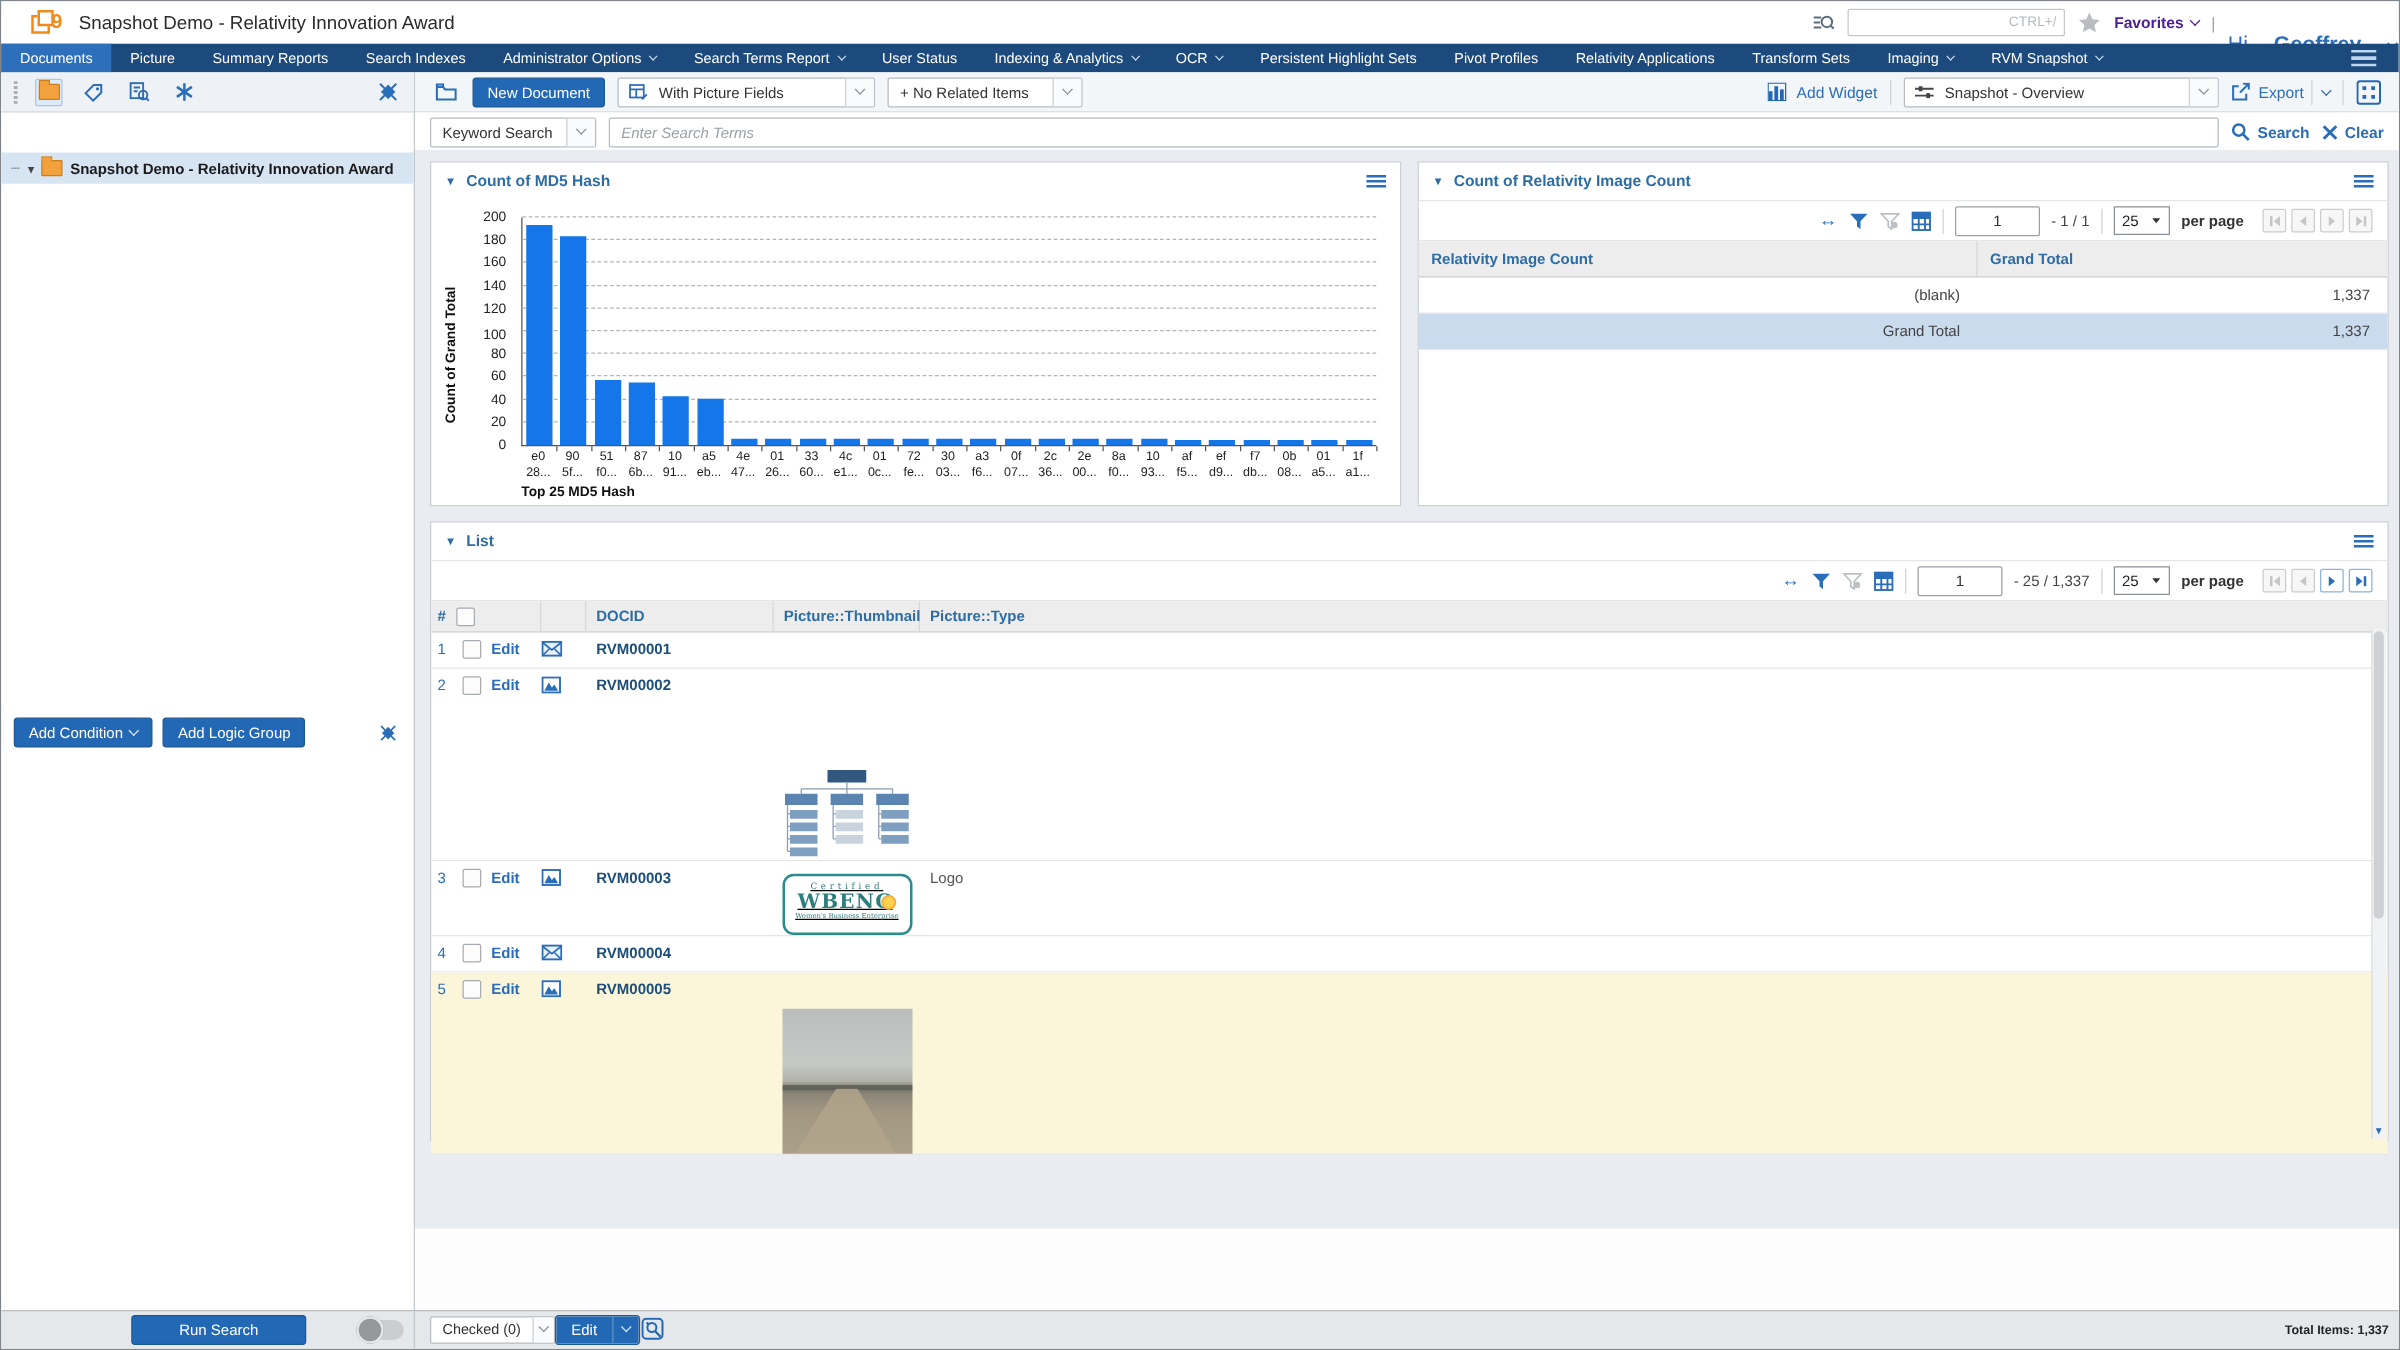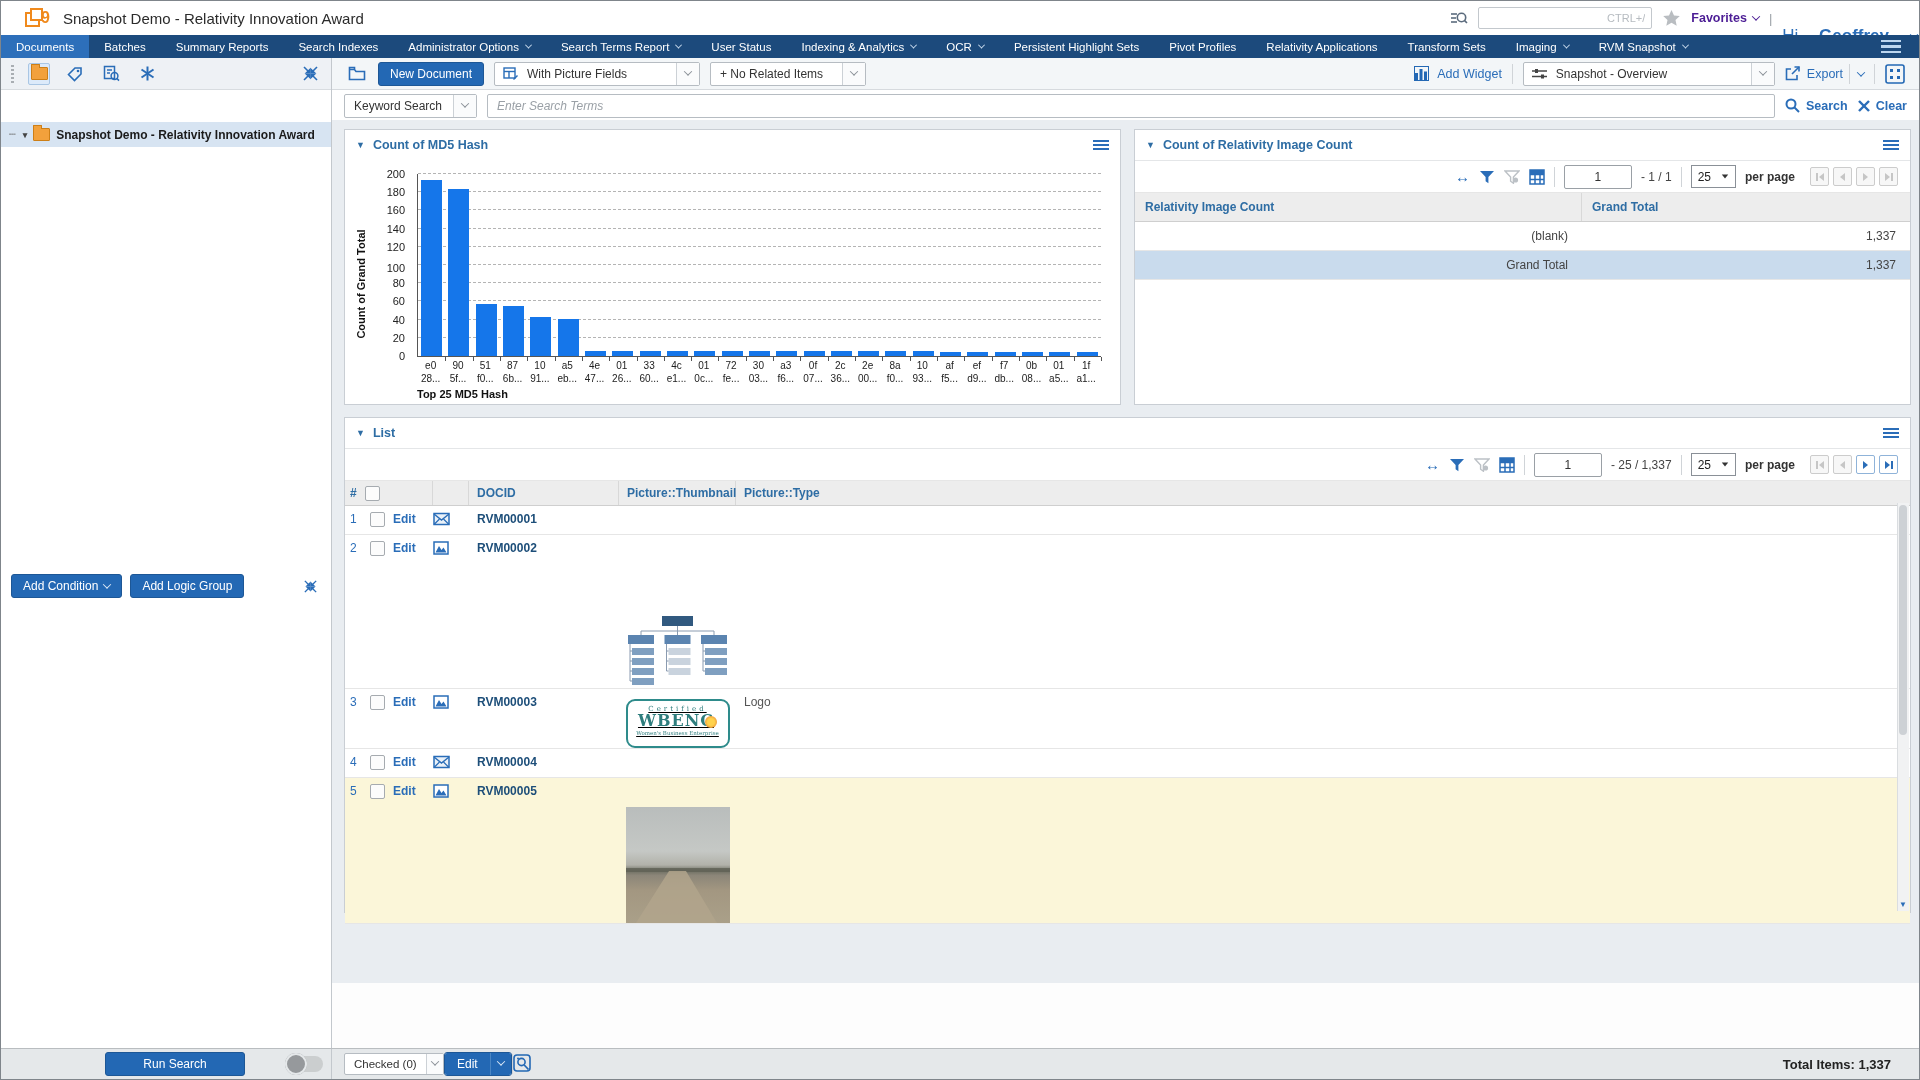--- a/index.html
+++ b/index.html
@@ -126,21 +126,21 @@
   
   .footer{position:absolute;left:0;bottom:0;width:100%;height:30px;background:#e5e8ea;border-top:1px solid #b9bdc0;display:flex;align-items:center;}
   .footer .lsec{width:331px;display:flex;align-items:center;border-right:1px solid #c3c8cd;height:100%;box-sizing:border-box;}
   .runsearch{margin-left:104px;width:116px;justify-content:center;}
   .toggle{position:relative;width:36px;height:16px;background:#cbcecf;border-radius:8px;margin-left:42px;}
   .toggle .knob{position:absolute;left:-2px;top:-3px;width:22px;height:22px;background:#96999c;border-radius:50%;box-shadow:0 0 0 2px #e5e8ea inset;}
   .footer .msec{display:flex;align-items:center;gap:0;padding-left:12px;flex:1;}
   .splitbtn{display:inline-flex;height:22px;border-radius:3px;overflow:hidden;border:1px solid #1d5796;}
   .splitbtn .m{background:#2368b4;color:#fff;font-size:12px;display:flex;align-items:center;padding:0 12px;}
   .splitbtn .c{background:#2368b4;color:#dce9f6;border-left:1px solid #4a86c4;width:20px;display:flex;align-items:center;justify-content:center;}
-  .total{margin-left:auto;padding-right:28px;font-size:13px;color:#222;font-weight:bold;}
+  .total{margin-left:auto;padding-right:8px;font-size:10px;color:#222;font-weight:bold;}
   svg{display:block;}
 </style>
 </head>
 <body>
 
 <div class="screen">
 
   <div class="titlebar">
     <div class="rel-logo">
       <span class="sq1"></span>
@@ -178,21 +178,21 @@
         </span>
     </div>
   </div>
 
   <div class="navbar">
     <div id="nav-tabs" style="display:flex;align-items:stretch;">
         <div class="tab active">
           <span>Documents</span>
         </div>
         <div class="tab">
-          <span>Batches</span>
+          <span>Picture</span>
         </div>
         <div class="tab">
           <span>Summary Reports</span>
         </div>
         <div class="tab">
           <span>Search Indexes</span>
         </div>
         <div class="tab">
           <span>Administrator Options</span>
           <span class="chev"></span>

